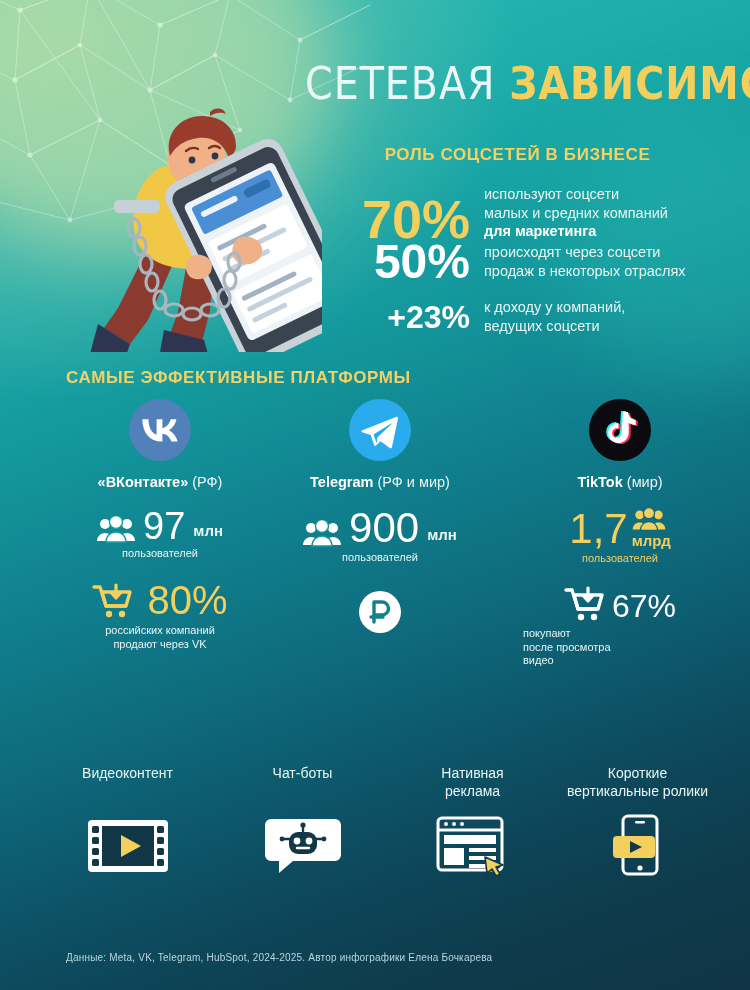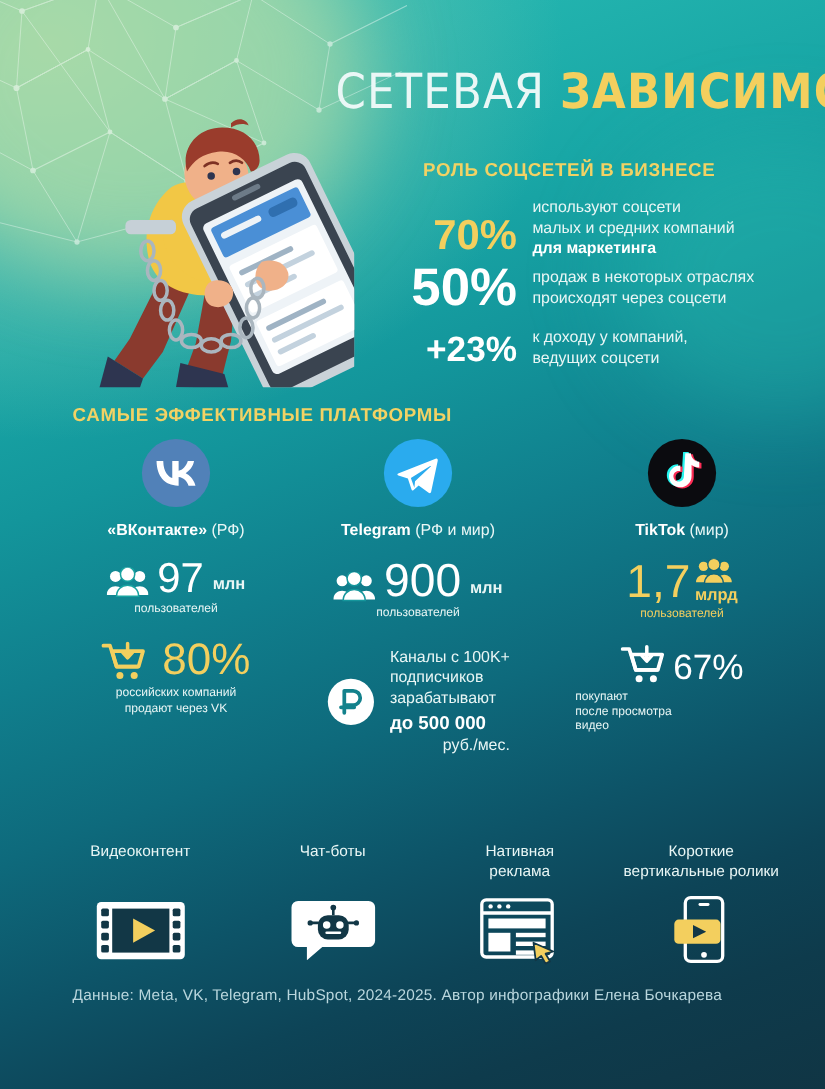--- a/index.html
+++ b/index.html
@@ -47,21 +47,21 @@
   
   .stat{position:absolute;display:flex;align-items:center;}
   .stat .num{
     font-weight:700;line-height:1;text-align:right;
     font-family:"Liberation Sans",sans-serif;
   }
   .stat .txt{color:#e9f6f5;font-size:14.5px;line-height:1.28;}
   .stat .txt b{color:#ffffff;font-weight:700;}
 
   #stat-70{left:330px;top:180px;}
-  #stat-70 .num{font-size:38px;color:#f3cf5e;width:140px;margin-top:12px;}
+  #stat-70 .num{font-size:54px;color:#f3cf5e;width:140px;margin-top:12px;}
   #stat-70 .txt{margin-left:14px;}
   #stat-50{left:330px;top:238px;}
   #stat-50 .num{font-size:48px;color:#ffffff;width:140px;}
   #stat-50 .txt{margin-left:14px;}
   #stat-23{left:330px;top:298px;}
   #stat-23 .num{font-size:32px;color:#ffffff;width:140px;}
   #stat-23 .txt{margin-left:14px;}
 
   
   #platforms-heading{position:absolute;left:66px;top:368px;font-size:17px;}
@@ -91,22 +91,22 @@
   #trends-heading{position:absolute;left:66px;top:730px;font-size:17px;}
   .trend{position:absolute;width:175px;text-align:center;}
   .trend .tlabel{color:#e9f6f5;font-size:14px;line-height:1.25;min-height:38px;}
   .trend .ticon{margin-top:12px;height:62px;display:flex;align-items:center;justify-content:center;}
   #trend-0{left:40px;top:765px;}
   #trend-1{left:215px;top:765px;}
   #trend-2{left:385px;top:765px;}
   #trend-3{left:550px;top:765px;}
 
   #footer-note{
-    position:absolute;left:66px;top:896px;width:620px;
-    font-size:14px;color:#b9d6dd;letter-spacing:.2px;
+    position:absolute;left:66px;top:952px;width:620px;
+    font-size:10px;color:#b9d6dd;letter-spacing:.2px;
   }
 </style>
 </head>
 <body>
 
 <div class="poster">
 
   <div class="glowblob" style="left:-90px;top:-110px;width:420px;height:360px;background:rgba(171,219,168,.75);"></div>
   <div class="glowblob" style="left:560px;top:120px;width:300px;height:260px;background:rgba(43,191,179,.35);"></div>
 
@@ -228,22 +228,22 @@
     <div class="txt">
       <div>используют соцсети</div>
       <div>малых и средних компаний</div>
       <b>для маркетинга</b>
     </div>
   </div>
 
   <div class="stat" id="stat-50">
     <div class="num">50%</div>
     <div class="txt">
+      <div>происходят через соцсети</div>
       <div>продаж в некоторых отраслях</div>
-      <div>происходят через соцсети</div>
     </div>
   </div>
 
   <div class="stat" id="stat-23">
     <div class="num">+23%</div>
     <div class="txt">
       <div>к доходу у компаний,</div>
       <div>ведущих соцсети</div>
     </div>
   </div>
@@ -316,27 +316,20 @@
         <span class="unit cream">млн</span>
       </div>
       <div class="sub cream">пользователей</div>
     </div>
 
     <div class="metric2" style="display:flex;align-items:center;gap:12px;justify-content:center;margin-top:24px;">
       <svg width="46" height="46" viewBox="0 0 46 46">
         <circle cx="23" cy="23" r="21" fill="#ffffff"></circle>
         <path d="M17 33V13h8a6.5 6.5 0 0 1 0 13h-8M14 28h12" stroke="#13818c" stroke-width="3.4" fill="none" stroke-linecap="round" stroke-linejoin="round"></path>
       </svg>
-      <div class="blk-text cream" style="text-align:left;">
-        <div>Каналы с 100K+</div>
-        <div>подписчиков</div>
-        <div>зарабатывают</div>
-        <div style="font-weight:700;color:#ffffff;font-size:17px;margin-top:2px;">до 500 000</div>
-        <div style="text-align:right;">руб./мес.</div>
-      </div>
     </div>
   </div>
 
   <div class="platcol" id="col-tt">
     <svg class="logo" viewBox="0 0 64 64">
       <circle cx="32" cy="32" r="31" fill="#0b0b0f"></circle>
       <path d="M35 14h5c.6 4.6 3.3 7.5 7.7 7.8v5.1c-2.6.1-5-.7-7-2.1v9.6c0 6.1-4.6 10.6-10.4 10.6-5.6 0-10.1-4.4-10.1-10 0-5.7 4.6-10.1 10.3-9.9v5.3c-.5-.1-1-.2-1.6-.2-2.6 0-4.7 2.1-4.7 4.8s2.1 4.8 4.7 4.8c2.6 0 4.8-2 4.8-4.7z" fill="#25f4ee" transform="translate(-2,-1)"></path>
       <path d="M35 14h5c.6 4.6 3.3 7.5 7.7 7.8v5.1c-2.6.1-5-.7-7-2.1v9.6c0 6.1-4.6 10.6-10.4 10.6-5.6 0-10.1-4.4-10.1-10 0-5.7 4.6-10.1 10.3-9.9v5.3c-.5-.1-1-.2-1.6-.2-2.6 0-4.7 2.1-4.7 4.8s2.1 4.8 4.7 4.8c2.6 0 4.8-2 4.8-4.7z" fill="#fe2c55" transform="translate(2,1)"></path>
       <path d="M35 14h5c.6 4.6 3.3 7.5 7.7 7.8v5.1c-2.6.1-5-.7-7-2.1v9.6c0 6.1-4.6 10.6-10.4 10.6-5.6 0-10.1-4.4-10.1-10 0-5.7 4.6-10.1 10.3-9.9v5.3c-.5-.1-1-.2-1.6-.2-2.6 0-4.7 2.1-4.7 4.8s2.1 4.8 4.7 4.8c2.6 0 4.8-2 4.8-4.7z" fill="#ffffff"></path>
     </svg>

